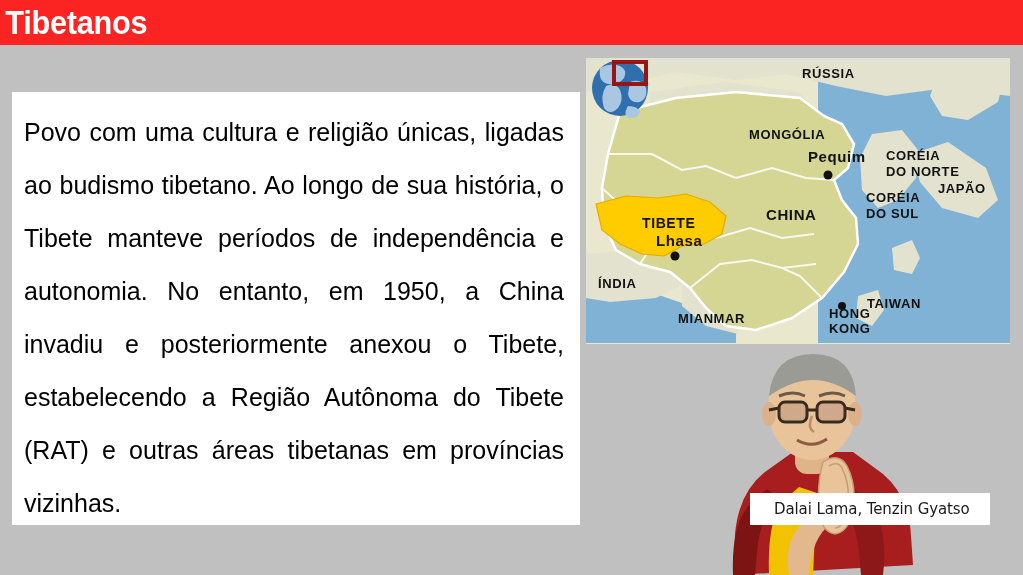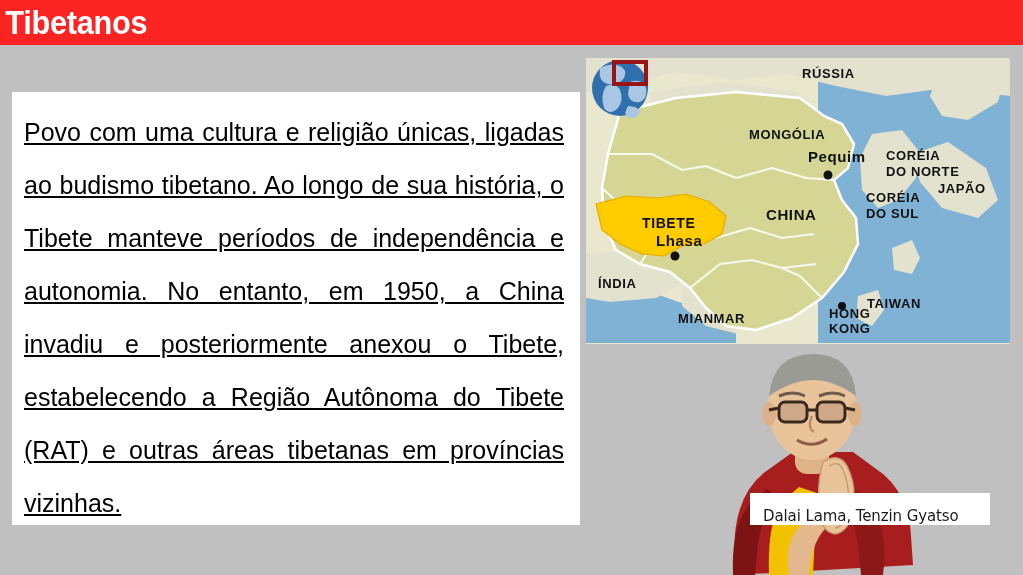--- a/index.html
+++ b/index.html
@@ -48,21 +48,20 @@
   
   #text-card {
     position: absolute;
     left: 12px;
     top: 92px;
     width: 568px;
     height: 433px;
     background: #ffffff;
     box-sizing: border-box;
     padding: 14px 16px 10px 12px;
-    text-decoration: underline;
   }
   #body-paragraph {
     margin: 0;
     font-family: "Liberation Sans", sans-serif;
     font-size: 25px;
     line-height: 53px;
     color: #000000;
     text-align: justify;
     text-justify: inter-word;
     hyphens: none;
@@ -107,22 +106,22 @@
     height: 231px;
   }
   #portrait-caption {
     position: absolute;
     left: 750px;
     top: 493px;
     width: 240px;
     height: 32px;
     background: #ffffff;
     display: flex;
-    align-items: flex-end;
-    padding-left: 13px;
+    align-items: center;
+    padding-left: 24px;
     box-sizing: border-box;
   }
   #portrait-caption-text {
     font-family: "DejaVu Sans", sans-serif;
     font-size: 15px;
     color: #1a1a1a;
     white-space: nowrap;
     letter-spacing: -0.1px;
   }
 </style>

